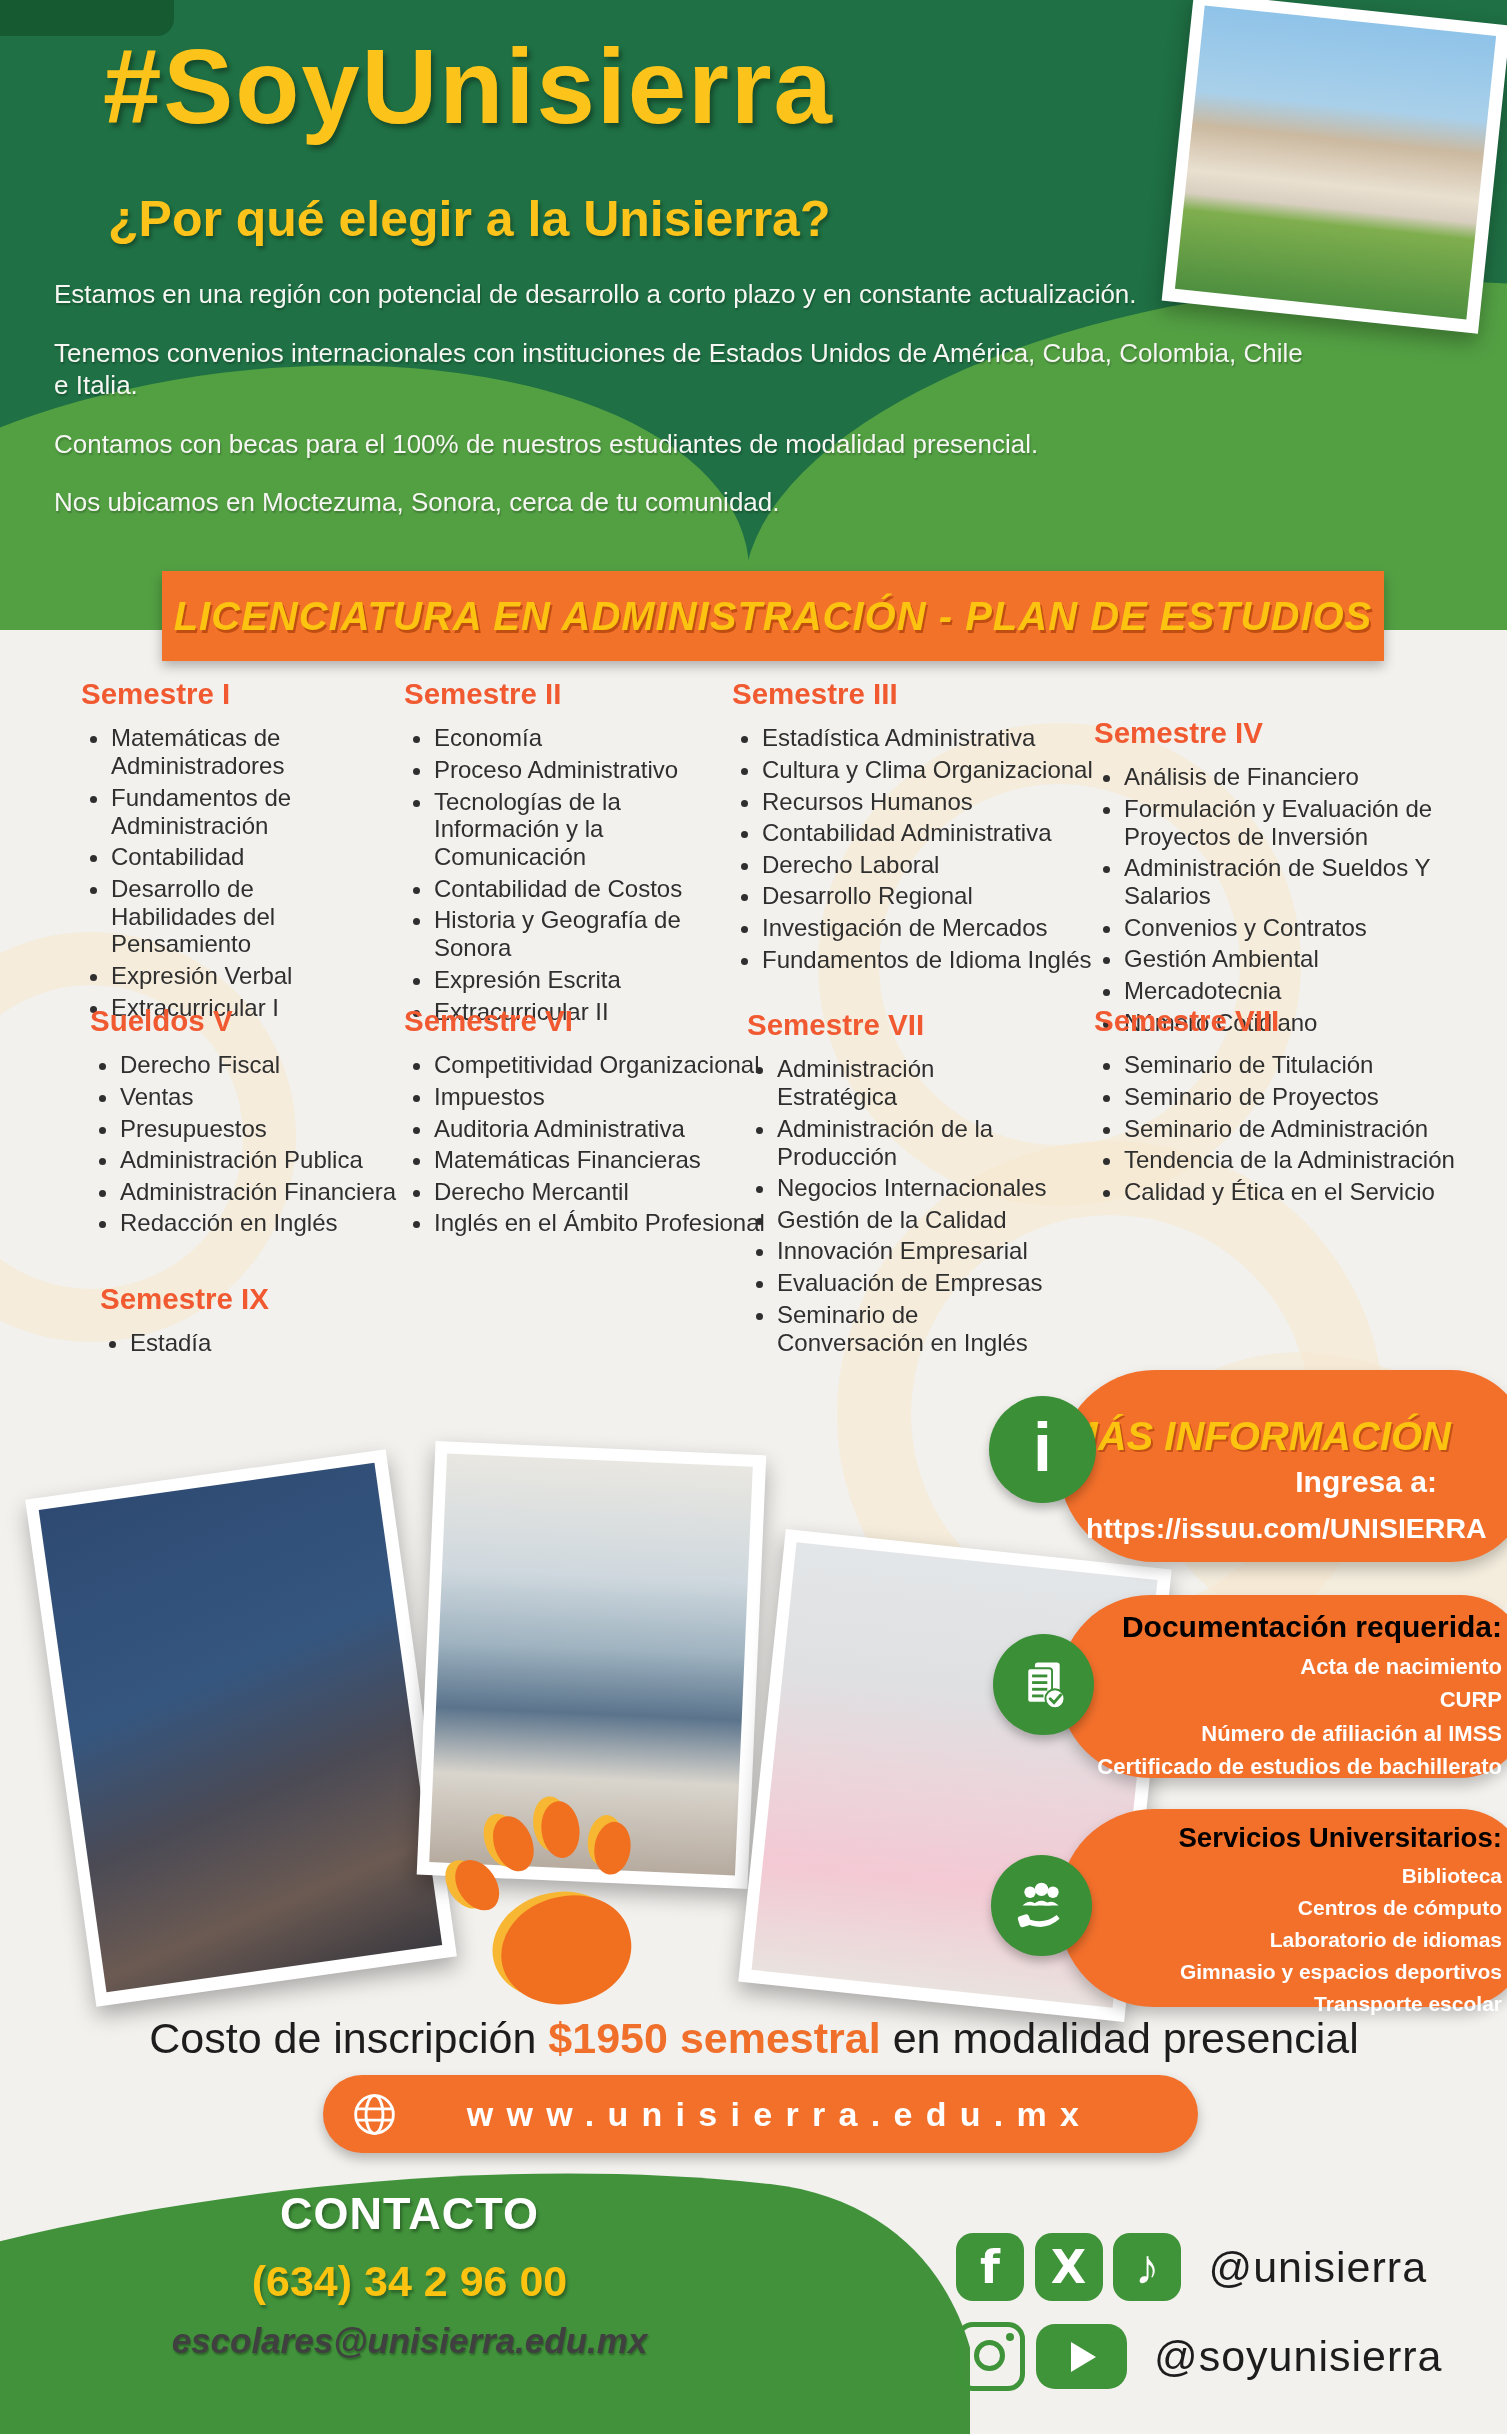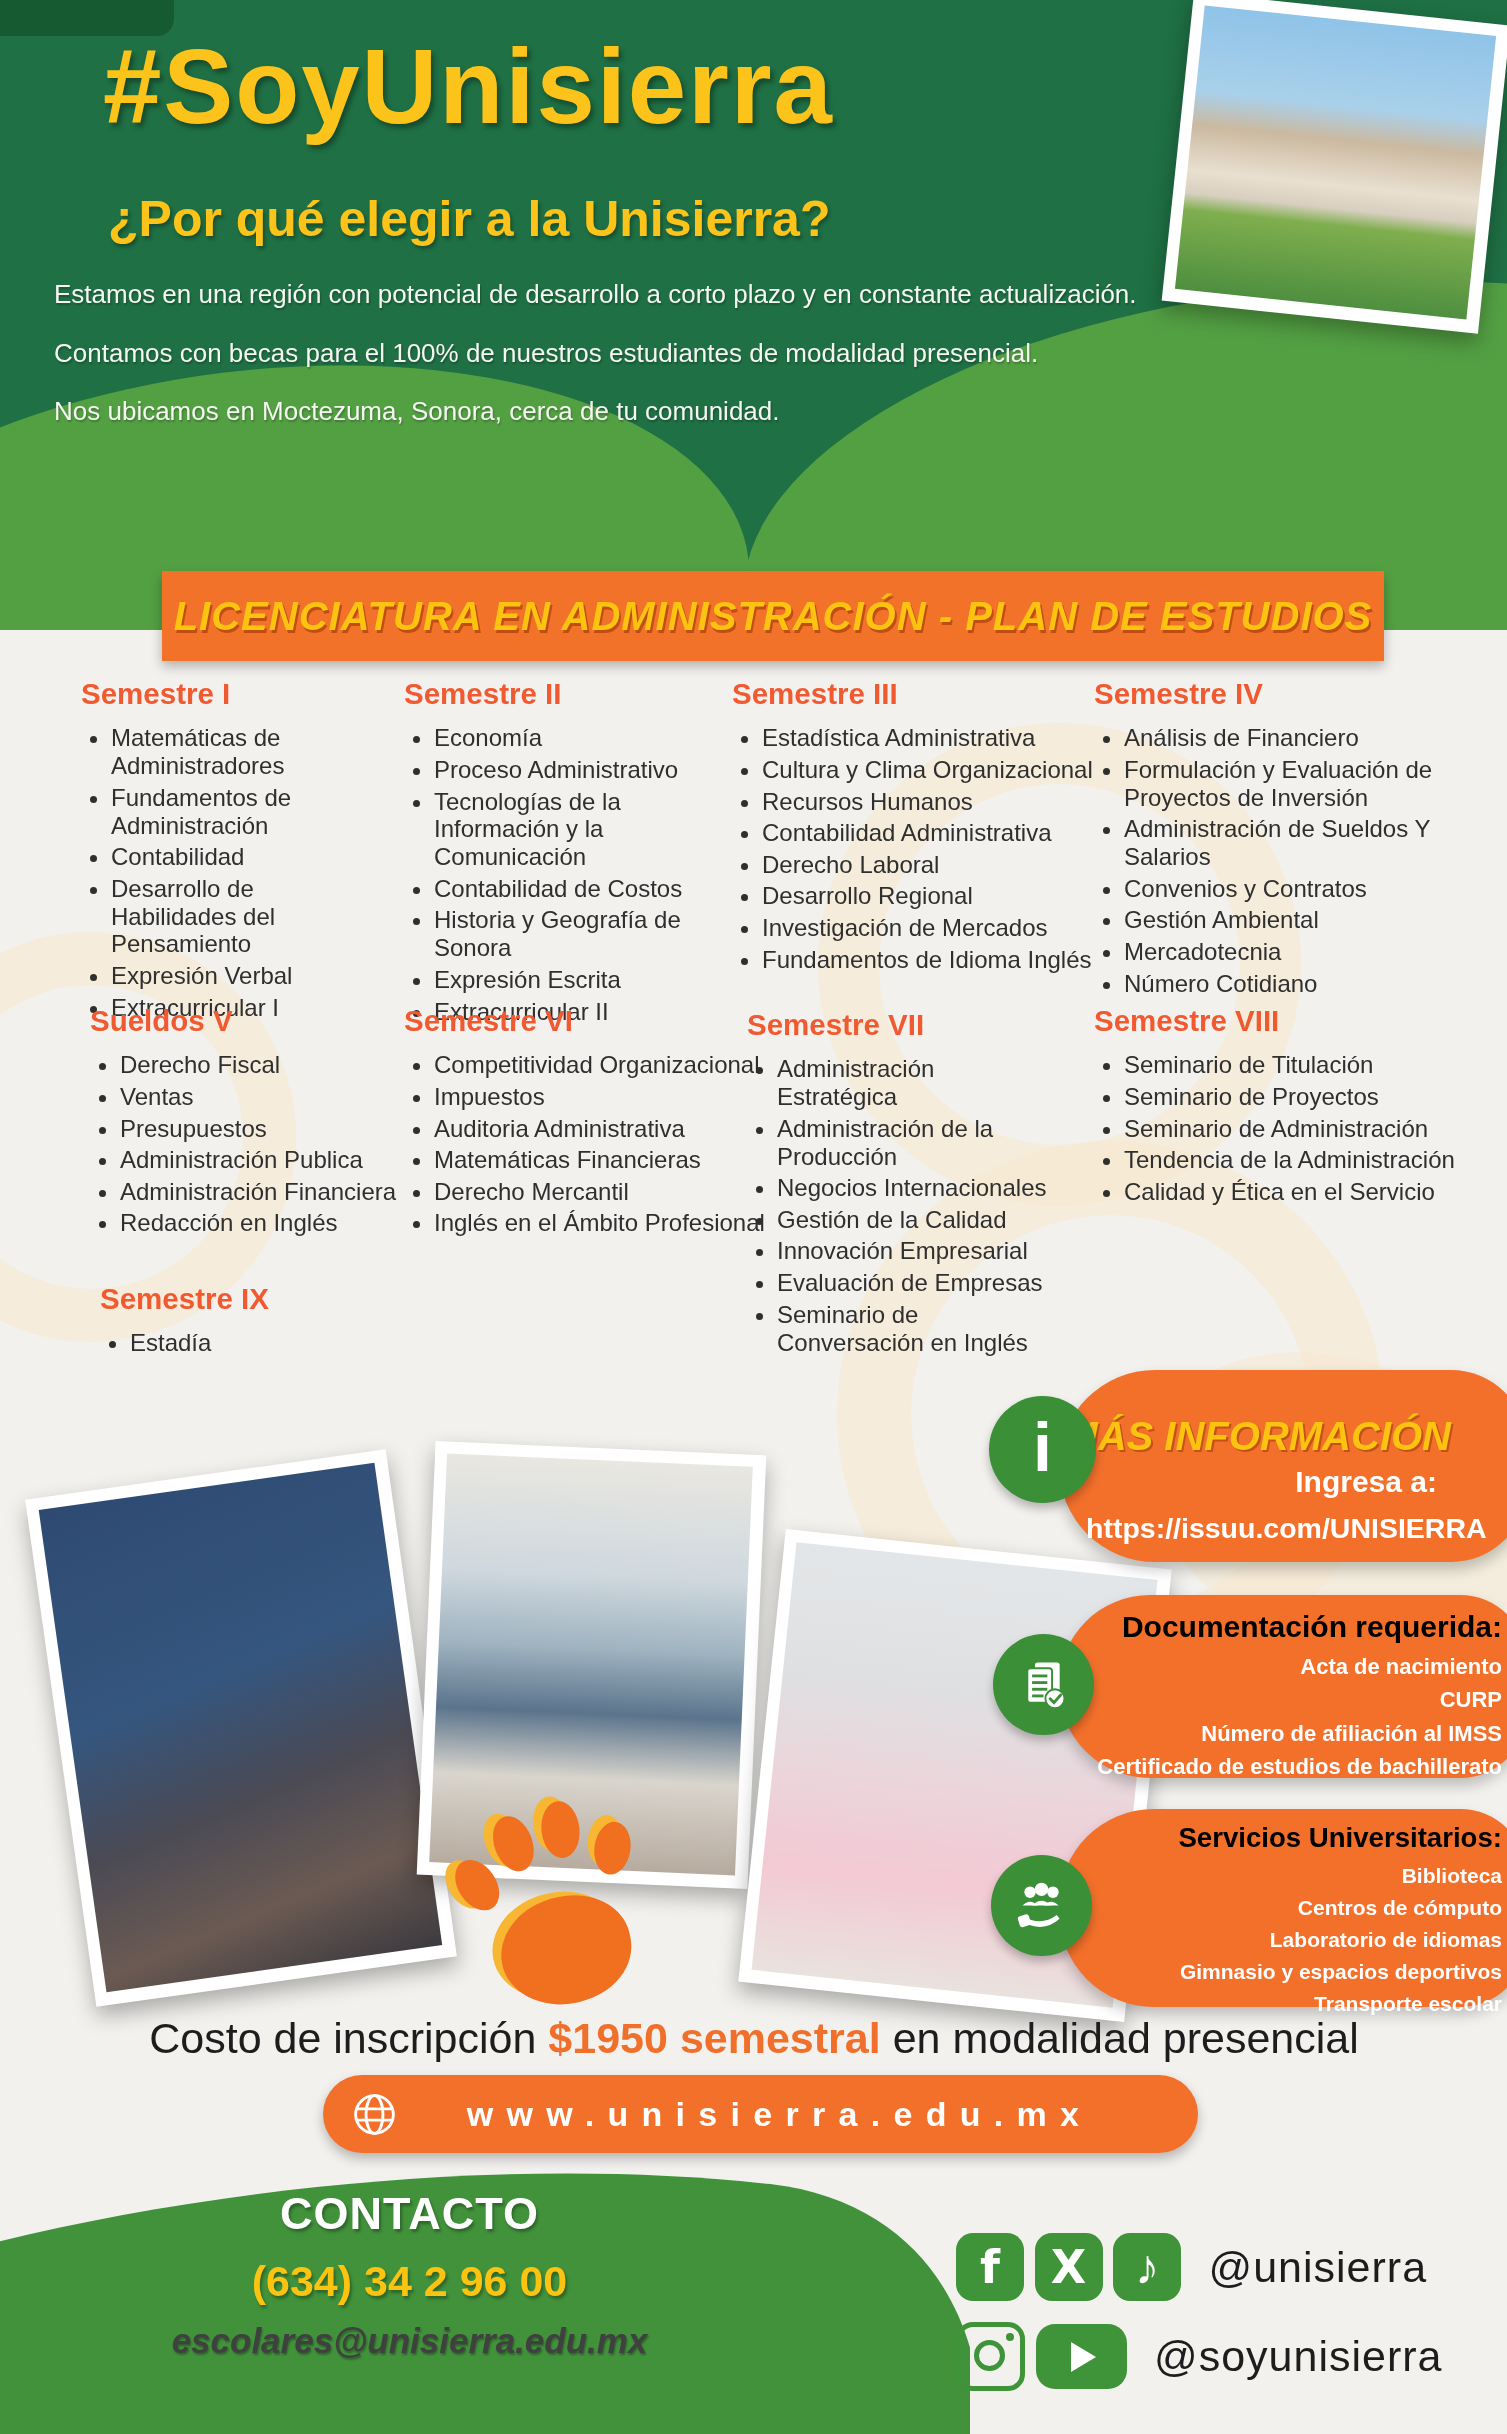--- a/index.html
+++ b/index.html
@@ -117,20 +117,21 @@
 <div class="poster">
 
   <div class="header">
     <div class="wave wave1"></div>
     <div class="wave wave2"></div>
     <div class="corner-tab"></div>
     <h1 class="hashtag">#SoyUnisierra</h1>
     <h2 class="question">¿Por qué elegir a la Unisierra?</h2>
     <ul class="reasons">
         <li>Estamos en una región con potencial de desarrollo a corto plazo y en constante actualización.</li>
+        <li>Tenemos convenios internacionales con instituciones de Estados Unidos de América, Cuba, Colombia, Chile e Italia.</li>
         <li>Contamos con becas para el 100% de nuestros estudiantes de modalidad presencial.</li>
         <li>Nos ubicamos en Moctezuma, Sonora, cerca de tu comunidad.</li>
       </ul>
   </div>
 
   <div class="photo-frame campus">
     <div class="img"></div>
   </div>
 
   <div class="banner">
@@ -171,21 +172,21 @@
         <li>Estadística Administrativa</li>
         <li>Cultura y Clima Organizacional</li>
         <li>Recursos Humanos</li>
         <li>Contabilidad Administrativa</li>
         <li>Derecho Laboral</li>
         <li>Desarrollo Regional</li>
         <li>Investigación de Mercados</li>
         <li>Fundamentos de Idioma Inglés</li>
       </ul>
   </div>
-  <div class="sem" style="left:1094px;top:677px;width:357px;">
+  <div class="sem" style="left:1094px;top:716px;width:357px;">
     <h3>Semestre IV</h3>
     <ul class="courses">
         <li>Análisis de Financiero</li>
         <li>Formulación y Evaluación de Proyectos de Inversión</li>
         <li>Administración de Sueldos Y Salarios</li>
         <li>Convenios y Contratos</li>
         <li>Gestión Ambiental</li>
         <li>Mercadotecnia</li>
         <li>Número Cotidiano</li>
       </ul>

